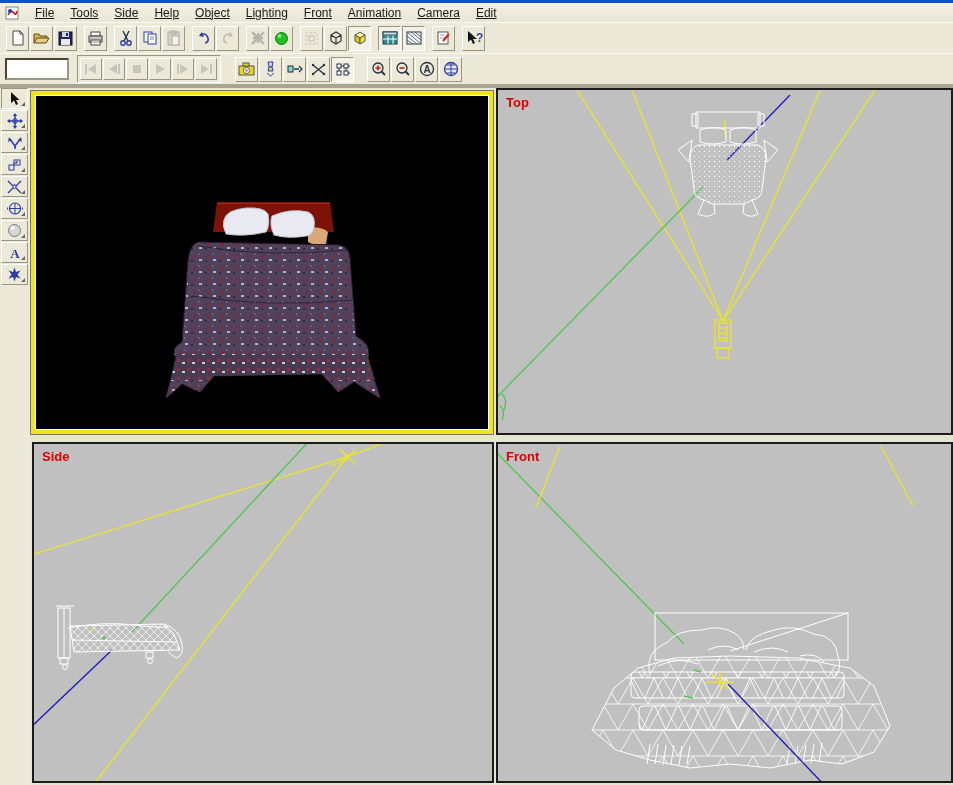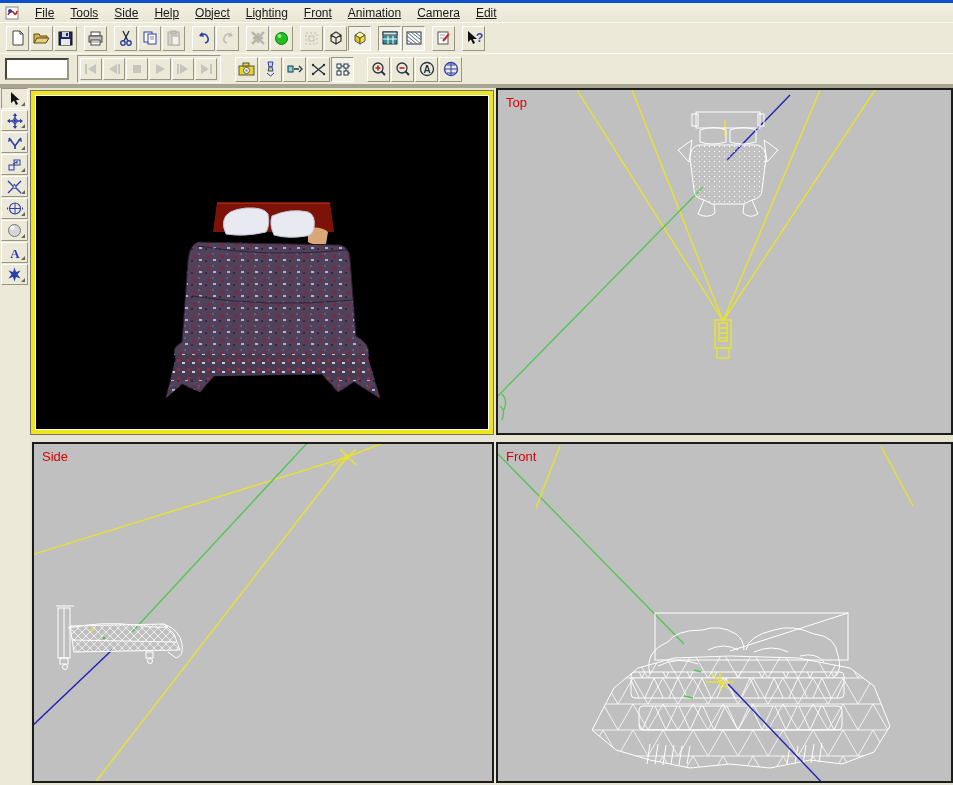--- a/index.html
+++ b/index.html
@@ -29,21 +29,21 @@
   
   .workspace{position:absolute;left:0;top:88px;width:953px;height:697px;background:var(--viewport-gap,#e7e4d4);}
   .side-tools{position:absolute;left:0;top:0;width:30px;height:697px;background:#ece9d8;z-index:2;}
   .tool-btn{width:27px;height:21px;margin:0 0 1px 1px;background:#ece9d8;display:flex;align-items:center;justify-content:center;
             border:1px solid;border-color:#ffffff #989580 #989580 #ffffff;box-sizing:border-box;position:relative;}
   .tool-btn.pressed{border-color:#989580 #ffffff #ffffff #989580;}
   .tool-btn::after{content:"";position:absolute;right:2px;bottom:2px;border-left:4px solid transparent;border-bottom:4px solid #6a675a;}
   .viewports{position:absolute;left:30px;top:0;width:923px;height:697px;}
   .vp{position:absolute;box-sizing:border-box;}
   .vp-plain{border:2px solid #1c1c1c;background:var(--viewport-bg,#c0c0c0);}
-  .vp-label{position:absolute;left:8px;top:5px;color:var(--label-red,#dd0000);font-weight:normal;font-size:13px;z-index:3;}
+  .vp-label{position:absolute;left:8px;top:5px;color:var(--label-red,#dd0000);font-weight:bold;font-size:13px;z-index:3;}
   .vp svg{position:absolute;left:0;top:0;display:block;}
   .vp-camera-outer{border:1px solid #7a7668;background:var(--active-frame,#efe51f);padding:4px;}
   .vp-camera-inner{border:1px solid #ffffff;background:#000;width:100%;height:100%;box-sizing:border-box;position:relative;}
   
   .ln{fill:none;stroke-width:1.4;}
   .yl{stroke:var(--frustum-yellow,#e8e32e);}
   .gn{stroke:var(--path-green,#55c555);}
   .bl{stroke:var(--path-blue,#2020bb);}
   .wi{stroke:var(--wire-white,#ffffff);fill:none;stroke-width:1;}
   .ic{display:block;}

